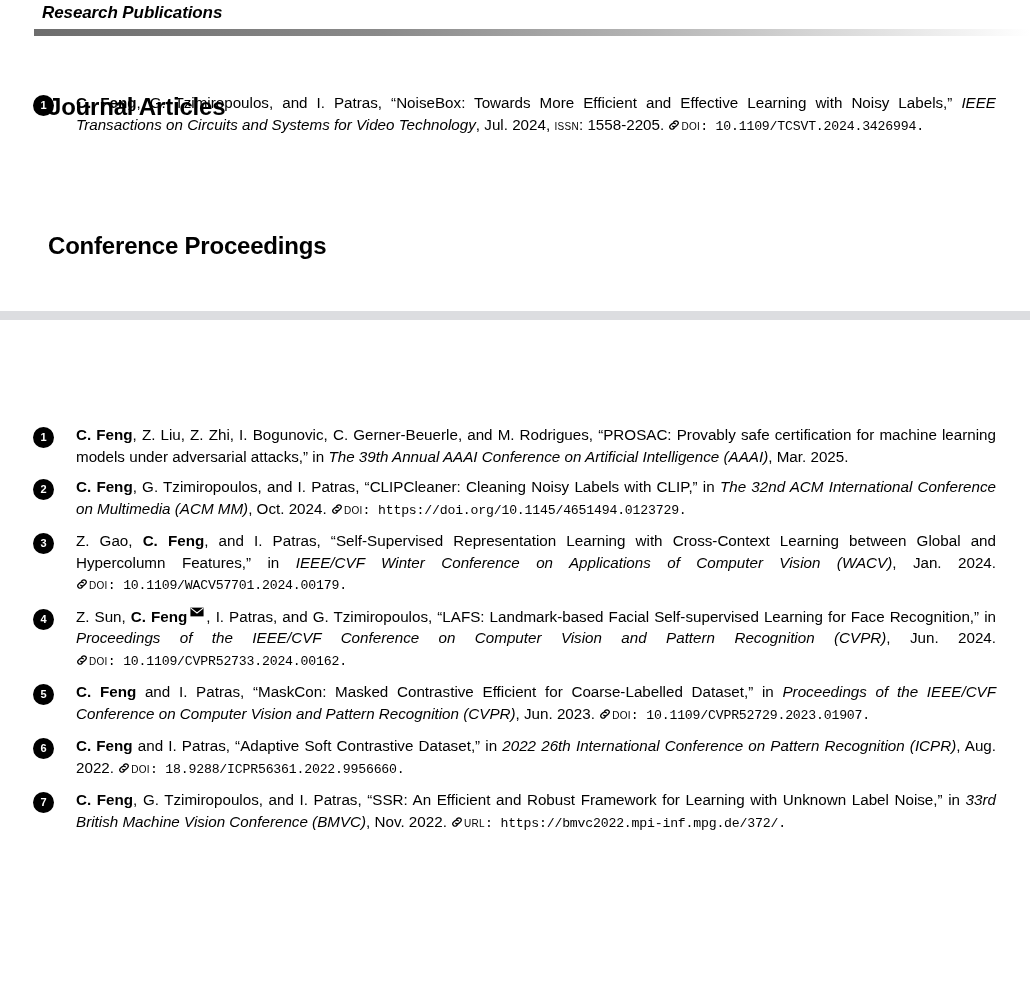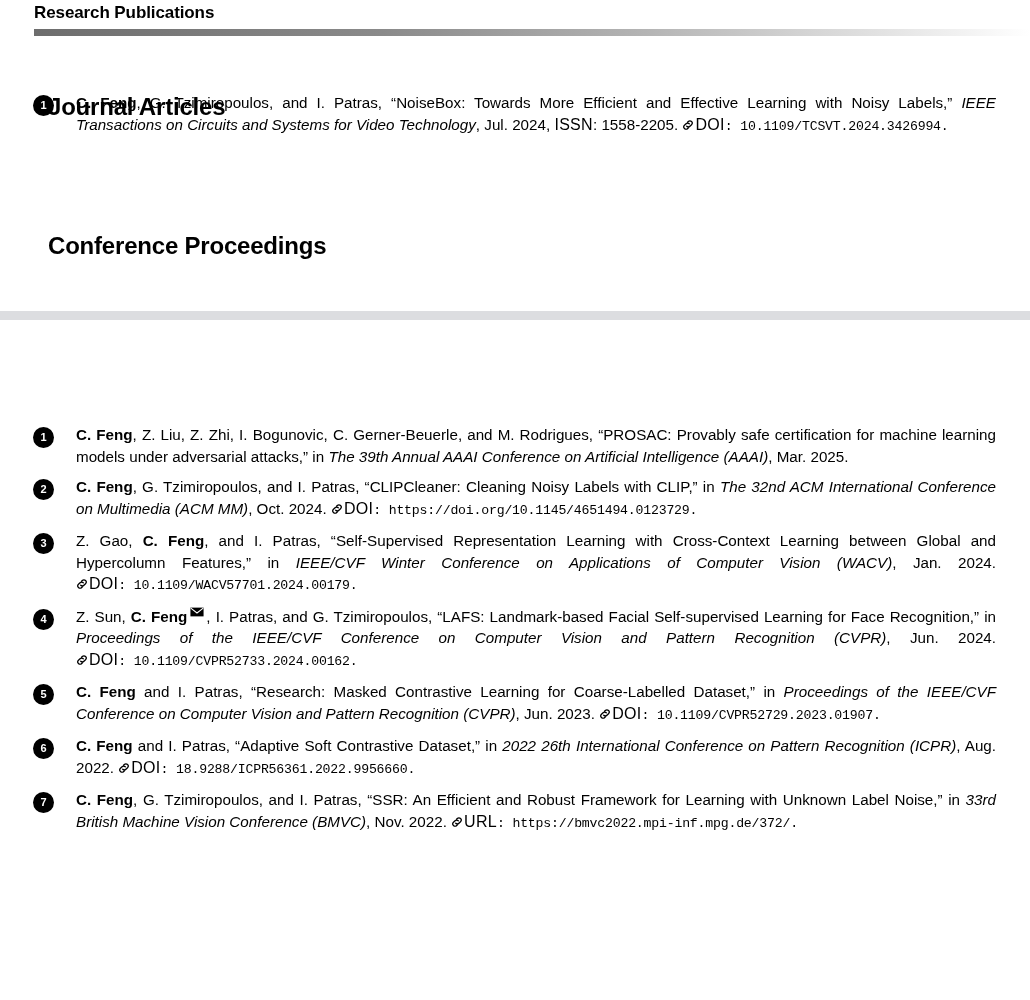--- a/index.html
+++ b/index.html
@@ -12,26 +12,27 @@
     height: 1000px;
     position: relative;
     font-family: "Liberation Sans", sans-serif;
     color: #000000;
     overflow: hidden;
   }
 
   
   .page-title {
     position: absolute;
-    left: 34px;
+    left: 42px;
     top: 2px;
     font-size: 17px;
     font-weight: bold;
     letter-spacing: -0.1px;
     line-height: 22px;
+    font-style: italic;
   }
   .title-rule {
     position: absolute;
     left: 34px;
     top: 29px;
     width: 996px;
     height: 7px;
     background: linear-gradient(to right, #6d6d6d 0%, #8a8a8a 35%, #b5b5b5 62%, #e2e2e2 85%, #ffffff 100%);
   }
 
@@ -91,21 +92,21 @@
     font-size: 15.2px;
     line-height: 21.5px;
     text-align: justify;
     text-justify: inter-word;
     hyphens: manual;
   }
   .ref-text b { font-weight: bold; }
   .ref-text i { font-style: italic; }
 
   .smallcaps {
-    font-size: 16px;
+    font-size: 10px;
     letter-spacing: 0.3px;
   }
   .mono {
     font-family: "Liberation Mono", "DejaVu Sans Mono", monospace;
     font-size: 13.2px;
     letter-spacing: -0.2px;
   }
   .link-icon {
     display: inline-block;
     width: 12px;
@@ -178,21 +179,21 @@
             <path d="M0.9 1.1 L8 6.6 L15.1 1.1" fill="none" stroke="#fff" stroke-width="1.2"></path>
           </svg></span><span>, I. Patras, and G. Tzimiropoulos, </span><span>“LAFS: Landmark-based Facial Self-supervised Learning for Face Recognition,” in </span><i>Proceedings of the IEEE/CVF Conference on Computer Vision and Pattern Recognition (CVPR)</i><span>, Jun. 2024. </span><span class="nowrap"><span class="link-icon"><svg viewBox="0 0 16 16" width="12" height="12">
               <g fill="none" stroke="#000" stroke-width="1.7" stroke-linecap="round">
                 <path d="M6.3 9.7a3 3 0 0 0 4.3 0l2.1-2.1a3 3 0 0 0-4.3-4.3l-1 1"></path>
                 <path d="M9.7 6.3a3 3 0 0 0-4.3 0L3.3 8.4a3 3 0 0 0 4.3 4.3l1-1"></path>
               </g>
             </svg></span><span class="smallcaps">DOI</span><span class="mono">: </span></span><span class="mono">10.1109/CVPR52733.2024.00162</span><span class="mono">.</span></div>
     </div>
     <div class="ref-item">
       <div class="ref-badge">5</div>
-      <div class="ref-text"><b>C. Feng</b><span> and I. Patras, </span><span>“Research: Masked Contrastive Learning for Coarse-Labelled Dataset,” in </span><i>Proceedings of the IEEE/CVF Conference on Computer Vision and Pattern Recognition (CVPR)</i><span>, Jun. 2023. </span><span class="nowrap"><span class="link-icon"><svg viewBox="0 0 16 16" width="12" height="12">
+      <div class="ref-text"><b>C. Feng</b><span> and I. Patras, </span><span>“MaskCon: Masked Contrastive Efficient for Coarse-Labelled Dataset,” in </span><i>Proceedings of the IEEE/CVF Conference on Computer Vision and Pattern Recognition (CVPR)</i><span>, Jun. 2023. </span><span class="nowrap"><span class="link-icon"><svg viewBox="0 0 16 16" width="12" height="12">
               <g fill="none" stroke="#000" stroke-width="1.7" stroke-linecap="round">
                 <path d="M6.3 9.7a3 3 0 0 0 4.3 0l2.1-2.1a3 3 0 0 0-4.3-4.3l-1 1"></path>
                 <path d="M9.7 6.3a3 3 0 0 0-4.3 0L3.3 8.4a3 3 0 0 0 4.3 4.3l1-1"></path>
               </g>
             </svg></span><span class="smallcaps">DOI</span><span class="mono">: </span></span><span class="mono">10.1109/CVPR52729.2023.01907</span><span class="mono">.</span></div>
     </div>
     <div class="ref-item">
       <div class="ref-badge">6</div>
       <div class="ref-text"><b>C. Feng</b><span> and I. Patras, </span><span>“Adaptive Soft Contrastive Dataset,” in </span><i>2022 26th International Conference on Pattern Recognition (ICPR)</i><span>, Aug. 2022. </span><span class="nowrap"><span class="link-icon"><svg viewBox="0 0 16 16" width="12" height="12">
               <g fill="none" stroke="#000" stroke-width="1.7" stroke-linecap="round">

